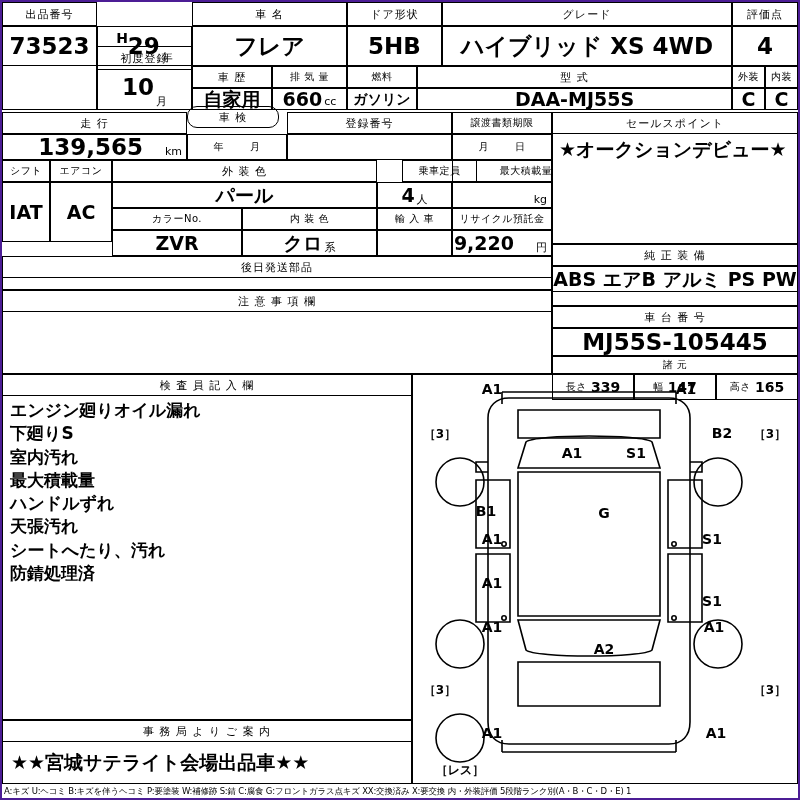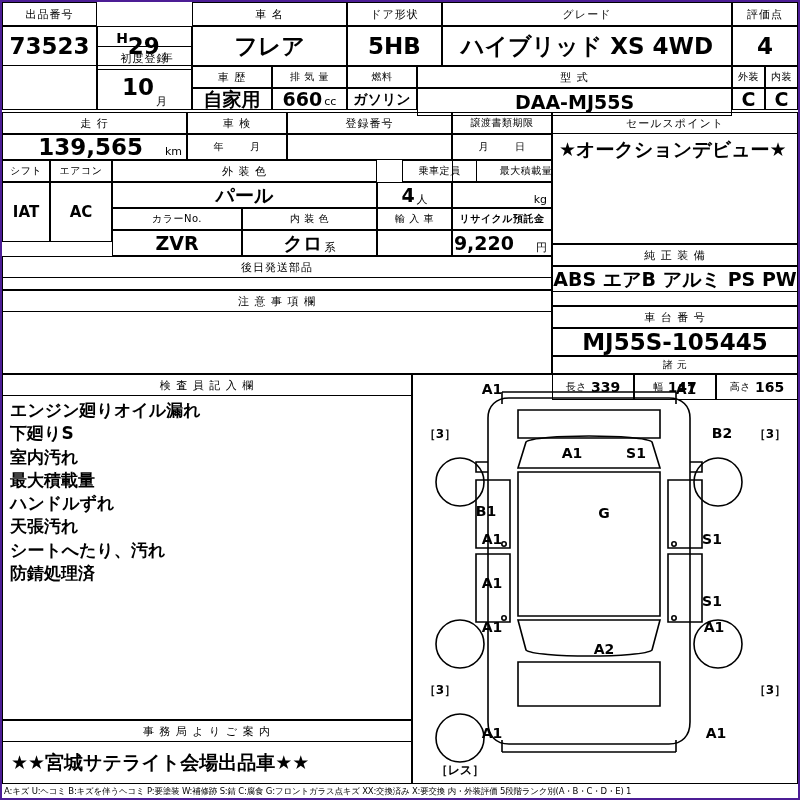--- a/index.html
+++ b/index.html
@@ -23,21 +23,21 @@
     border: 1px solid #000;
     display: flex;
     align-items: center;
     justify-content: center;
     overflow: hidden;
     white-space: nowrap;
     line-height: 1;
   }
   .lbl { font-size: 11px; letter-spacing: 1px; }
   .lbl-sm { font-size: 10px; letter-spacing: 0.5px; }
-  .val { font-size: 15px; font-weight: bold; }
+  .val { font-size: 19px; font-weight: bold; }
   .val-lg { font-size: 23px; font-weight: bold; }
   .val-md { font-size: 19px; font-weight: bold; }
   .val-sm { font-size: 14px; font-weight: bold; }
   .left { justify-content: flex-start; padding-left: 4px; }
   .right { justify-content: flex-end; padding-right: 4px; gap: 20px; }
   .unit { font-size: 11px; font-weight: normal; margin-left: 2px; align-self: flex-end; padding-bottom: 2px;}
 
   .notes-list {
     position: absolute;
     display: flex; flex-direction: column;
@@ -97,36 +97,36 @@
   <div class="cell lbl-sm" style="left:270px;top:64px;width:75px;height:22px;">排 気 量</div>
   <div class="cell" style="left:270px;top:86px;width:75px;height:22px;">
     <span class="val-md">660</span>
     <span class="unit">cc</span>
   </div>
 
   <div class="cell lbl-sm" style="left:345px;top:64px;width:70px;height:22px;">燃料</div>
   <div class="cell val-sm" style="left:345px;top:86px;width:70px;height:22px;">ガソリン</div>
 
   <div class="cell lbl" style="left:415px;top:64px;width:315px;height:22px;">型 式</div>
-  <div class="cell val-md" style="left:415px;top:86px;width:315px;height:28px;">DAA-MJ55S</div>
+  <div class="cell val-md" style="left:415px;top:86px;width:315px;height:22px;">DAA-MJ55S</div>
 
   <div class="cell lbl-sm" style="left:730px;top:64px;width:33px;height:22px;">外装</div>
   <div class="cell lbl-sm" style="left:763px;top:64px;width:33px;height:22px;">内装</div>
   <div class="cell val-md" style="left:730px;top:86px;width:33px;height:22px;">C</div>
   <div class="cell val-md" style="left:763px;top:86px;width:33px;height:22px;">C</div>
 
   <div class="cell" style="left:0;top:64px;width:95px;height:44px;border-top:none;"></div>
 
   <div class="cell lbl" style="left:0;top:110px;width:185px;height:22px;">走 行</div>
   <div class="cell right" style="left:0;top:132px;width:185px;height:26px;">
     <span class="val-lg">139,565</span>
     <span class="unit">km</span>
   </div>
 
-  <div class="cell lbl" style="left:185px;top:110px;width:100px;height:22px;">車 検</div>
+  <div class="cell lbl" style="left:185px;top:104px;width:92px;height:22px;border-radius:10px;">車 検</div>
   <div class="cell lbl-sm" style="left:185px;top:132px;width:100px;height:26px;">
     <span style="margin-right:26px;">年</span>
     <span>月</span>
   </div>
 
   <div class="cell lbl" style="left:285px;top:110px;width:165px;height:22px;">登録番号</div>
   <div class="cell val-sm" style="left:285px;top:132px;width:165px;height:26px;"></div>
 
   <div class="cell lbl-sm" style="left:450px;top:110px;width:100px;height:22px;">譲渡書類期限</div>
   <div class="cell lbl-sm" style="left:450px;top:132px;width:100px;height:26px;">
@@ -159,21 +159,21 @@
 
   <div class="cell lbl-sm" style="left:240px;top:206px;width:135px;height:22px;">内 装 色</div>
   <div class="cell" style="left:240px;top:228px;width:135px;height:26px;">
     <span class="val-md">クロ</span>
     <span class="unit">系</span>
   </div>
 
   <div class="cell lbl-sm" style="left:375px;top:206px;width:75px;height:22px;">輸 入 車</div>
   <div class="cell val-sm" style="left:375px;top:228px;width:75px;height:26px;"></div>
 
-  <div class="cell lbl-sm" style="left:450px;top:206px;width:100px;height:22px;font-weight:bold;">リサイクル預託金</div>
+  <div class="cell lbl-sm" style="left:450px;top:206px;width:100px;height:22px;">リサイクル預託金</div>
   <div class="cell right" style="left:450px;top:228px;width:100px;height:26px;">
     <span class="val-md">9,220</span>
     <span class="unit">円</span>
   </div>
 
   <div class="cell lbl" style="left:0;top:254px;width:550px;height:22px;">後日発送部品</div>
   <div class="cell left val-sm" style="left:0;top:276px;width:550px;height:12px;border-top:none;"></div>
 
   <div class="cell lbl" style="left:0;top:288px;width:550px;height:22px;">注 意 事 項 欄</div>
   <div class="cell left val-sm" style="left:0;top:310px;width:550px;height:62px;border-top:none;"></div>

